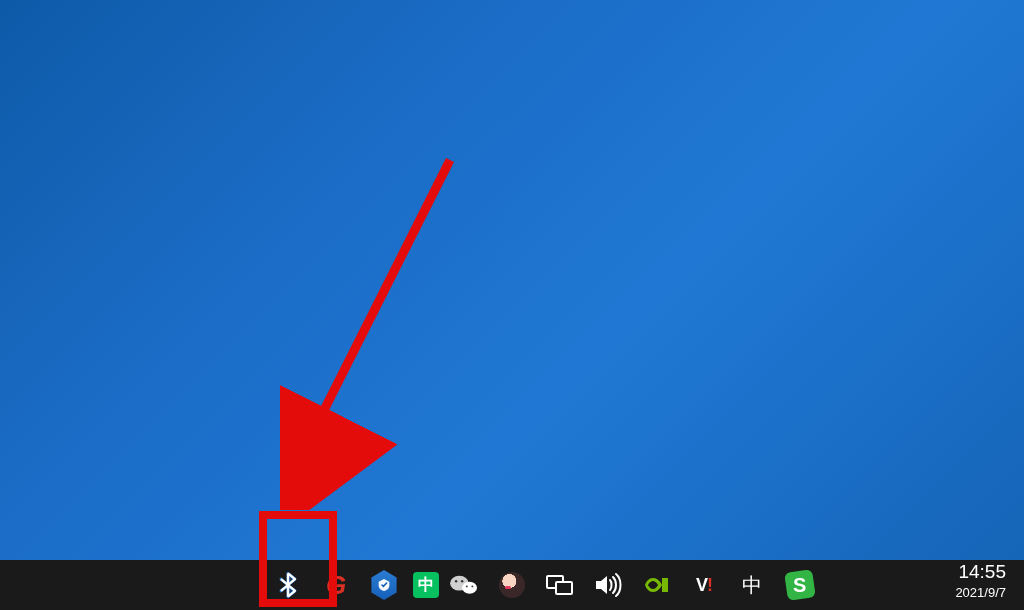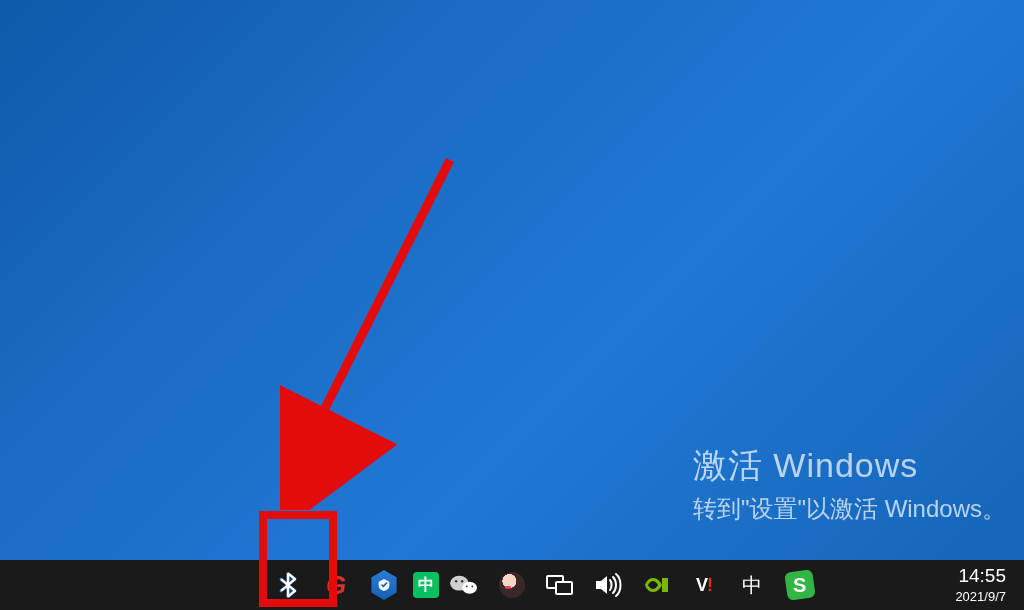--- a/index.html
+++ b/index.html
@@ -73,21 +73,20 @@
       align-items: center;
       justify-content: center;
       cursor: pointer;
     }
     .clock-area {
       position: absolute;
       right: 18px;
       height: 100%;
       display: flex;
       flex-direction: column;
-      justify-content: center;
       align-items: flex-end;
       color: #fff;
       font-size: 16px;
       line-height: 1.3;
       cursor: pointer;
     }
     .clock-time { font-size: 19px; font-weight: 400; }
     .clock-date { font-size: 13px; }
     .ime-zhong {
       color: #fff;
@@ -138,24 +137,20 @@
     .girl-icon::after{
       content:''; position:absolute; left:6px; top:14px; width:6px; height:3px; background:#e8385f; border-radius:3px;
     }
     .vi-icon { color: #fff; font-size: 18px; font-weight: bold; letter-spacing: -1px; }
     .vi-icon .excl { color: #d93025; }
   </style>
 </head>
 <body>
 
 <div class="desktop">
-  <div class="activation-watermark">
-    <div class="activation-title">激活 Windows</div>
-    <div class="activation-subtitle">转到"设置"以激活 Windows。</div>
-  </div>
   <svg class="arrow-annotation" width="200" height="360" viewBox="0 0 200 360">
     <defs>
       <marker id="ah" markerWidth="18" markerHeight="18" refX="5" refY="9" orient="auto">
         <polygon points="0 0, 18 9, 0 18" fill="#e40b0b"></polygon>
       </marker>
     </defs>
     <line x1="170" y1="10" x2="25" y2="298" stroke="#e40b0b" stroke-width="9" marker-end="url(#ah)"></line>
   </svg>
 </div>
 

